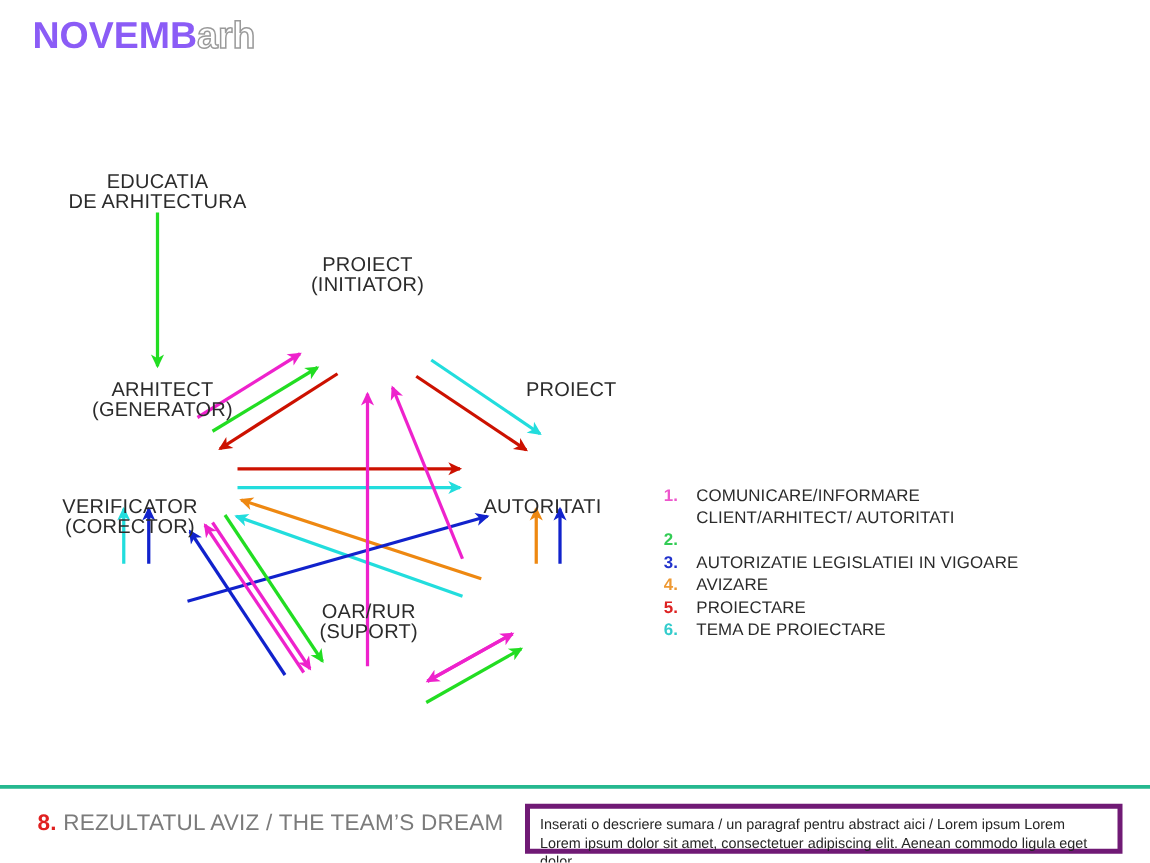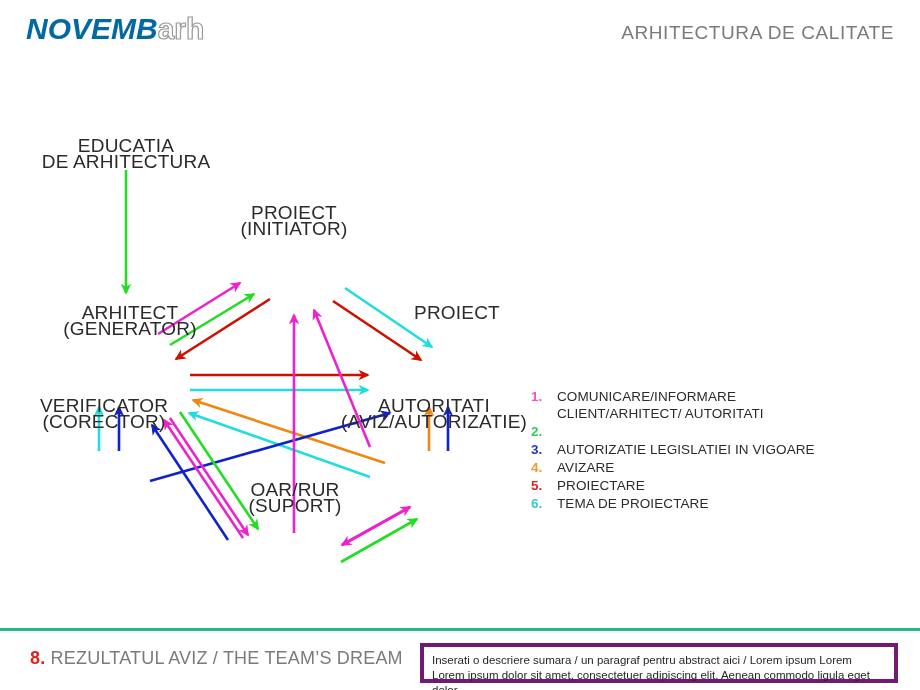--- a/index.html
+++ b/index.html
@@ -23,22 +23,21 @@
   }
   #logo {
     position: absolute;
     left: 26px; top: 12px;
     font-size: 30px;
     font-weight: bold;
     letter-spacing: 0px;
     white-space: nowrap;
   }
   #logo .logo-a {
-    color: #0369a1;
-    font-style: italic;
+    color: #8b5cf6;
   }
   #logo .logo-b {
     color: #ffffff;
     -webkit-text-stroke: 1.2px #9a9a9a;
     text-shadow: 0 0 0 #9a9a9a;
   }
   #header-title {
     position: absolute;
     right: 26px; top: 22px;
     font-size: 19px;
@@ -53,21 +52,21 @@
     left: 0; top: 70px;
     width: 920px; height: 540px;
   }
   #diagram-svg {
     position: absolute;
     left: 0; top: 0;
   }
   .node-label {
     position: absolute;
     text-align: center;
-    font-size: 19px;
+    font-size: 16px;
     color: #2b2b2b;
     line-height: 16px;
     white-space: nowrap;
     letter-spacing: 0.2px;
   }
 
   
   #legend {
     position: absolute;
     left: 531px; top: 388px;
@@ -129,21 +128,20 @@
     line-height: 15px;
   }
 </style>
 </head>
 <body>
 
 <div id="header">
   <div id="logo">
     <span class="logo-a">NOVEMB</span><span class="logo-b">arh</span>
   </div>
-  <div id="header-title">ARHITECTURA DE CALITATE</div>
 </div>
 
 <div id="diagram-area">
   <svg id="diagram-svg" width="920" height="540">
     <defs id="arrow-defs">
         <marker id="ah-magenta" viewBox="0 0 10 10" refX="8.2" refY="5" markerWidth="4.6" markerHeight="4.6" orient="auto-start-reverse" markerUnits="strokeWidth">
           <path d="M0.4,0.6 L9.6,5 L0.4,9.4 L2.9,5 Z" fill="#ee22cc"></path>
         </marker>
         <marker id="ah-green" viewBox="0 0 10 10" refX="8.2" refY="5" markerWidth="4.6" markerHeight="4.6" orient="auto-start-reverse" markerUnits="strokeWidth">
           <path d="M0.4,0.6 L9.6,5 L0.4,9.4 L2.9,5 Z" fill="#22dd22"></path>
@@ -203,21 +201,20 @@
       </div>
       <div class="node-label" style="left: 347px; top: 235px; width: 220px;">
         <div>PROIECT</div>
       </div>
       <div class="node-label" style="left: -6px; top: 328px; width: 220px;">
         <div>VERIFICATOR</div>
         <div>(CORECTOR)</div>
       </div>
       <div class="node-label" style="left: 324px; top: 328px; width: 220px;">
         <div>AUTORITATI</div>
-        <div>(AVIZ/AUTORIZATIE)</div>
       </div>
       <div class="node-label" style="left: 185px; top: 412px; width: 220px;">
         <div>OAR/RUR</div>
         <div>(SUPORT)</div>
       </div>
     </div>
 </div>
 
 <div id="legend">
     <div class="legend-row">

